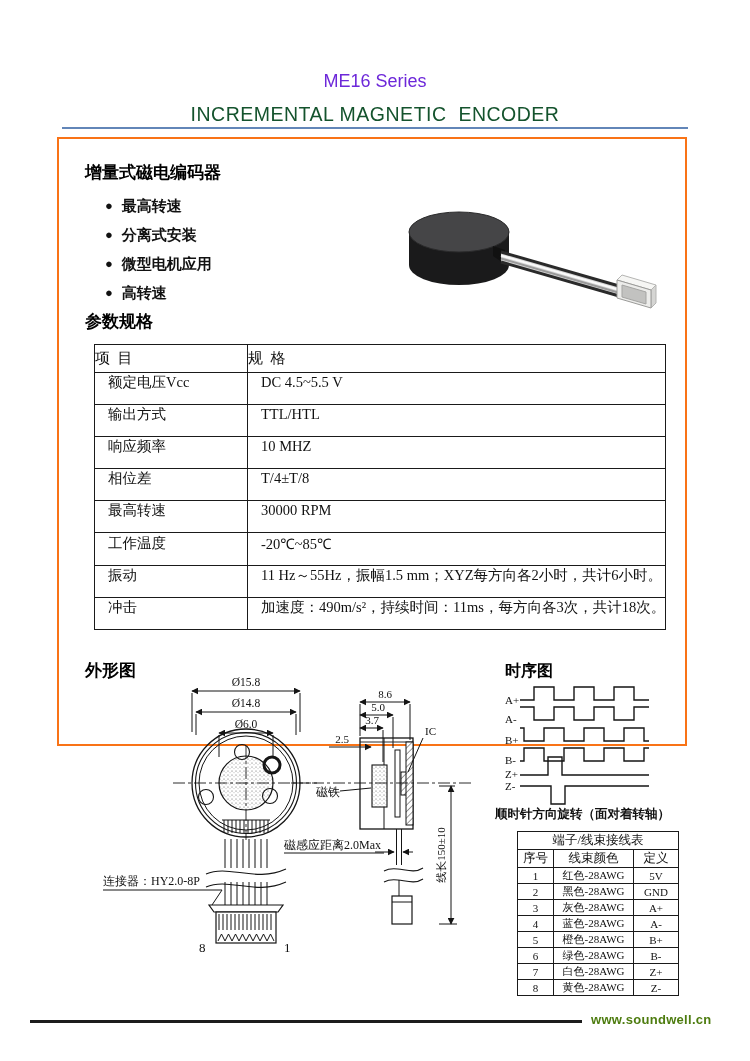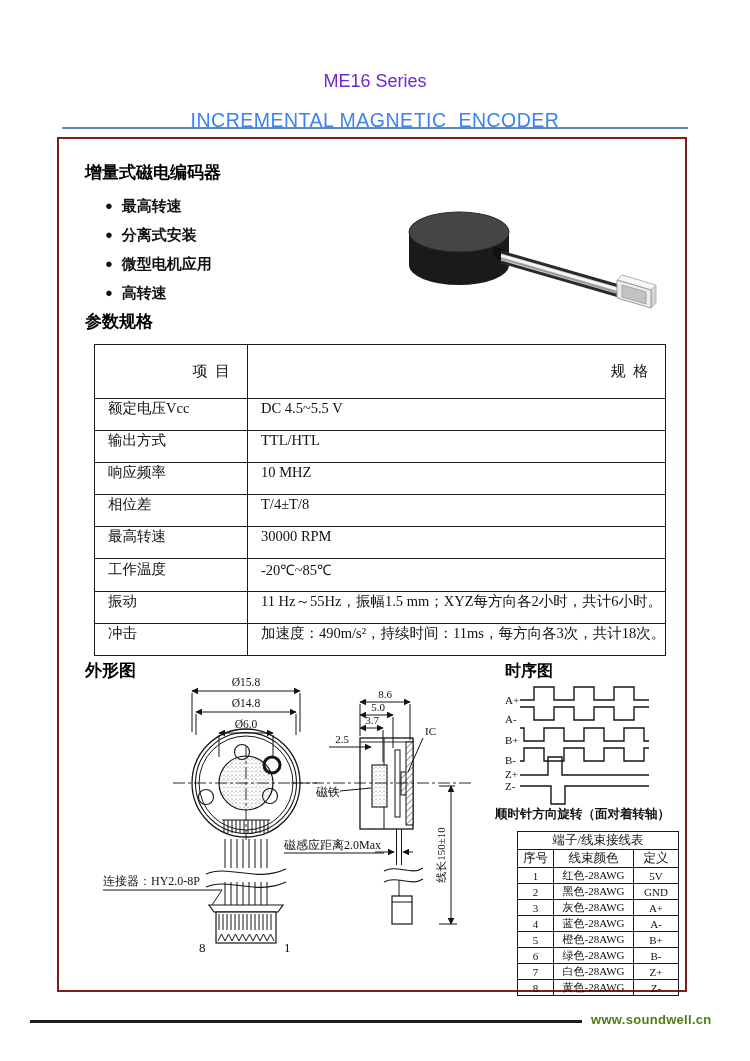--- a/index.html
+++ b/index.html
@@ -1,39 +1,39 @@
 <!DOCTYPE html>
 <html><head>
 <meta charset="utf-8">
 <style>
   *{margin:0;padding:0;box-sizing:border-box}
   html,body{background:#e8e8e8}
   .page{position:relative;width:750px;height:1061px;margin:0 auto;background:#fff;
         font-family:"Liberation Serif",serif;color:#111;overflow:hidden}
   .doc-title{position:absolute;top:71px;left:0;width:100%;text-align:center;
              font-family:"Liberation Sans",sans-serif;font-size:18px;color:#6d28d9;white-space:pre}
-  .doc-subtitle{position:absolute;top:109px;left:0;width:100%;text-align:center;
-                font-family:"Liberation Sans",sans-serif;font-size:19.5px;color:#3b82f6;
+  .doc-subtitle{position:absolute;top:103px;left:0;width:100%;text-align:center;
+                font-family:"Liberation Sans",sans-serif;font-size:19.5px;color:#14532d;
                 letter-spacing:.5px;white-space:pre}
   .blue-rule{position:absolute;top:127px;left:62px;width:626px;height:2px;background:#6286b8}
-  .main-box{position:absolute;left:57px;top:137px;width:630px;height:855px;border:2px solid #7f1d1d}
+  .main-box{position:absolute;left:57px;top:137px;width:630px;height:609px;border:2px solid #f97316}
   .sec-heading{position:absolute;font-family:"Liberation Sans",sans-serif;font-weight:bold;
                font-size:17px;color:#000;white-space:nowrap}
   #h-intro{left:26px;top:22px}
   #h-specs{left:26px;top:171px}
   #h-outline{left:26px;top:520px}
   #h-timing{left:446px;top:522px;font-size:16px}
   .bullet{position:absolute;left:46px;font-family:"Liberation Sans",sans-serif;font-weight:bold;
           font-size:15px;white-space:nowrap}
   .bullet .dot{font-size:13px;margin-right:9px;vertical-align:1px}
   .product-svg{position:absolute;left:330px;top:45px}
   .spec-table{position:absolute;left:35px;top:205px;border-collapse:collapse;table-layout:fixed}
   .spec-table td{border:1.6px solid #1a1a1a;height:27px;font-size:14.5px;
                  padding:0 0 12px 13px;white-space:nowrap;overflow:hidden}
-  .spec-table td.hd{height:28px;text-align:right;padding:17px;font-size:15px;white-space:pre}
+  .spec-table td.hd{height:28px;text-align:left;padding:0;font-size:15px;white-space:pre}
   .c1{width:153px}.c2{width:417px}
   .drawings{position:absolute;left:0;top:523px}
   .svgtxt{fill:#111;stroke:none;font-family:"Liberation Serif",serif}
   .svgtxt-b{fill:#111;stroke:none;font-family:"Liberation Sans",sans-serif;font-weight:bold}
   .wire-table{position:absolute;left:458px;top:692px;border-collapse:collapse;table-layout:fixed;
               text-align:center}
   .wire-table td{border:1.2px solid #1a1a1a;height:15px;font-size:11px;padding:0;
                  white-space:nowrap;overflow:hidden}
   .wire-table td.wt-title{height:17px;font-size:12.5px}
   .wire-table td.wt-hd{height:17px;font-size:12.5px}

